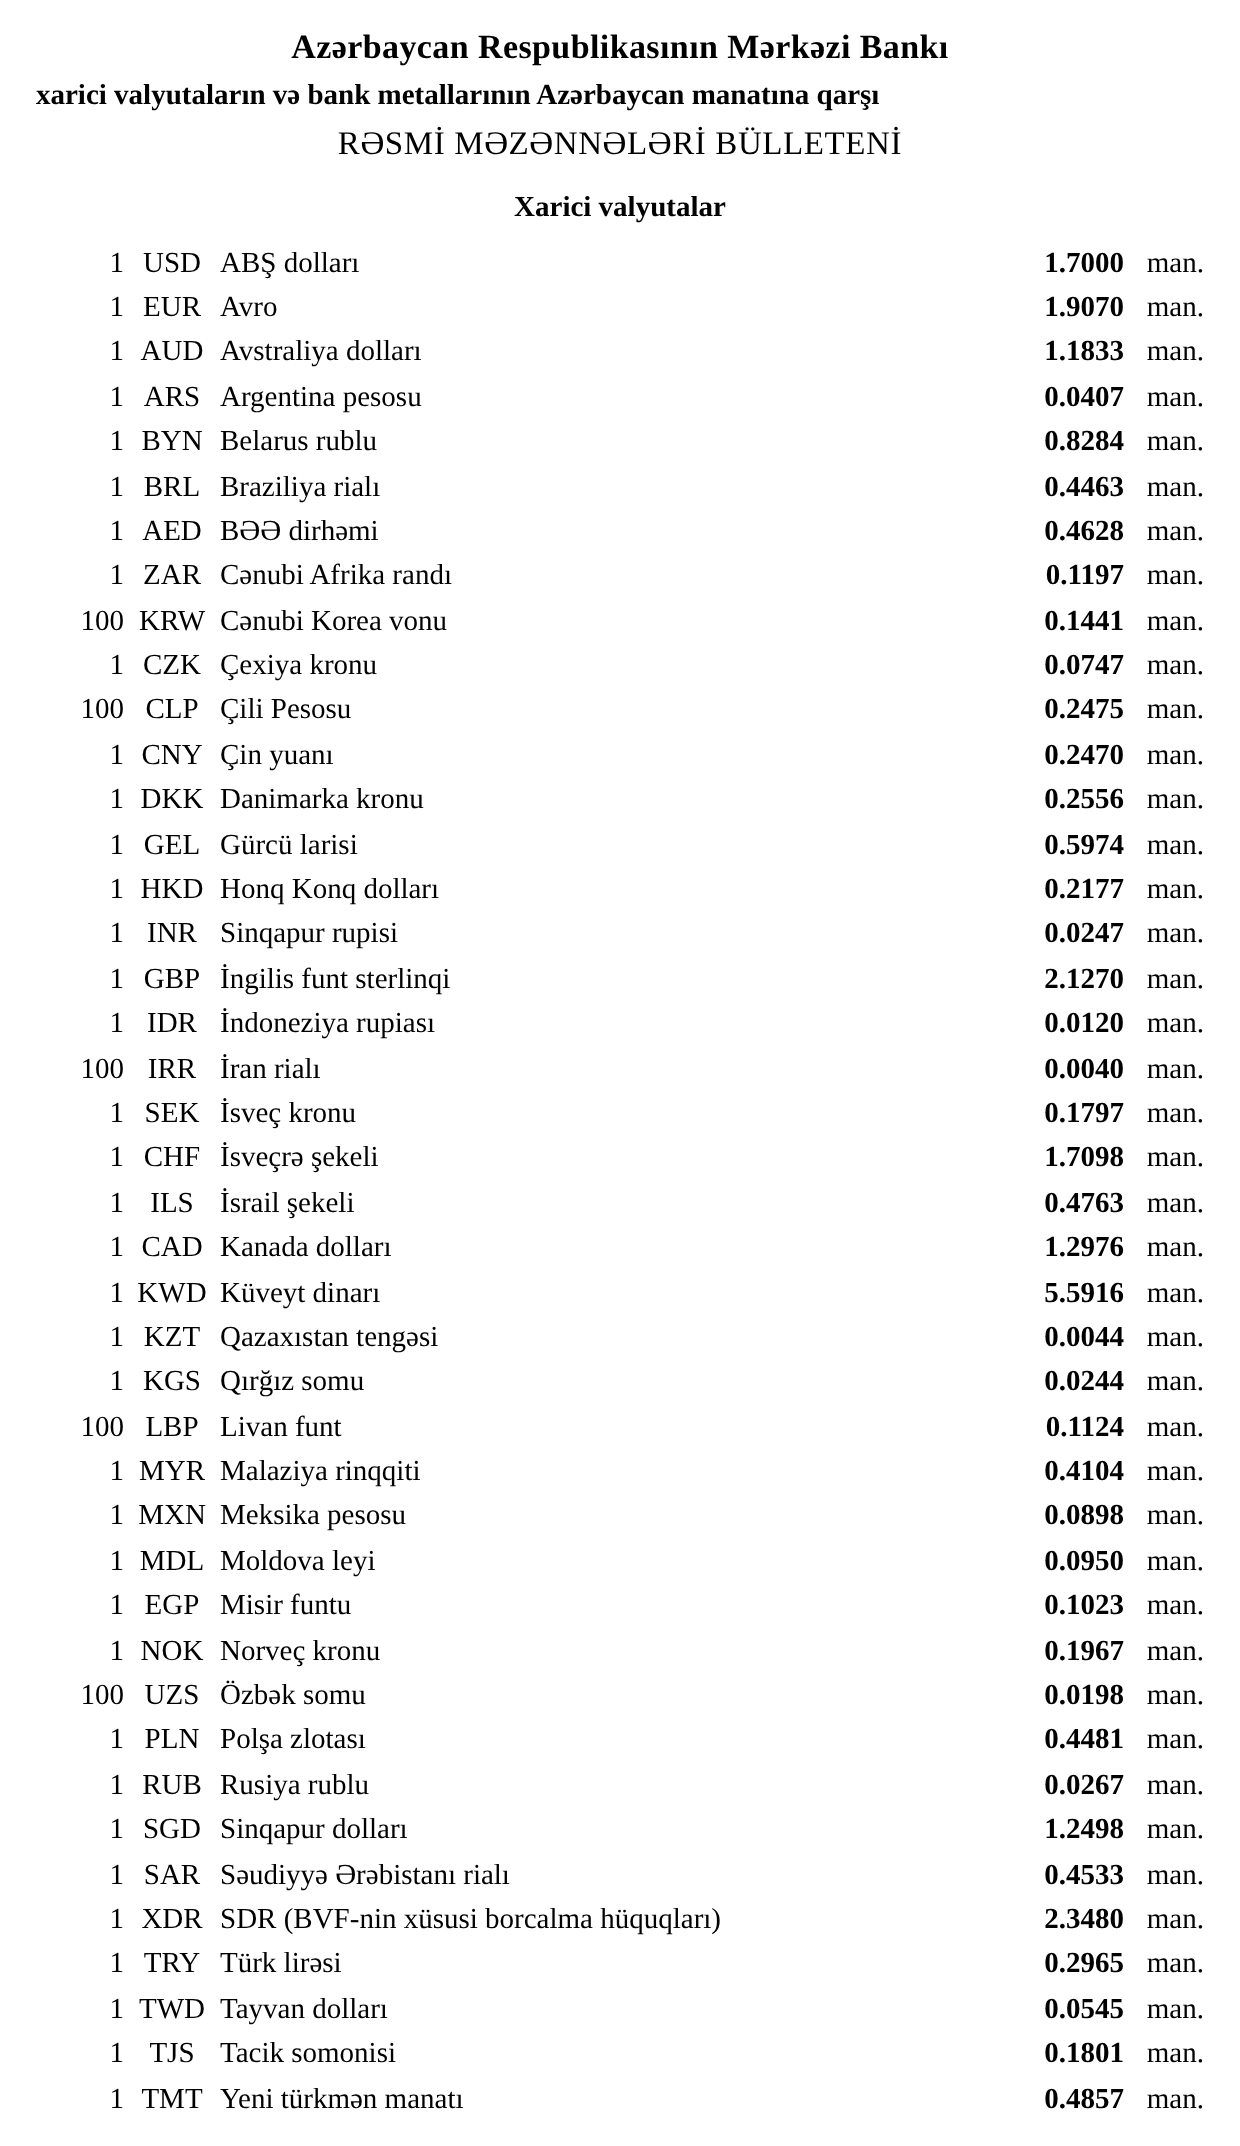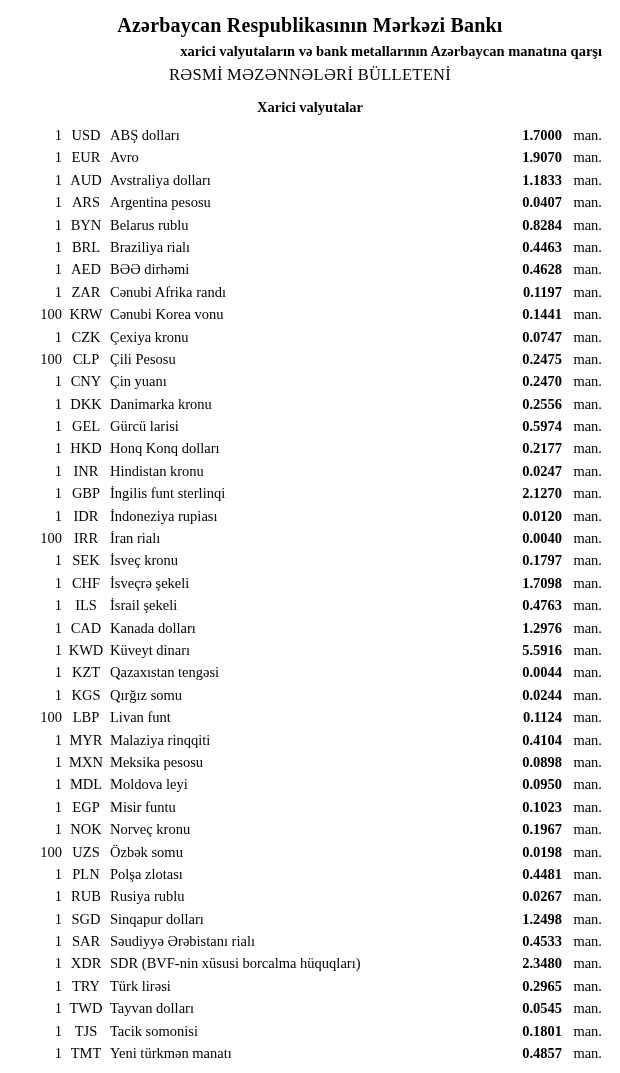--- a/index.html
+++ b/index.html
@@ -16,34 +16,34 @@
   }
   .page {
     width: 620px;
     height: 1073px;
     position: relative;
     box-sizing: border-box;
     padding: 10px 18px 0 18px;
   }
   .bank-title {
     text-align: center;
-    font-size: 20px;
+    font-size: 17px;
     font-weight: bold;
     letter-spacing: 0.2px;
     margin: 4px 0 6px 0;
     line-height: 1.15;
   }
   .date-line {
     text-align: center;
     font-size: 14.5px;
     font-weight: bold;
     margin: 0 0 5px 0;
   }
   .subtitle-line {
-    text-align: right;
+    text-align: left;
     font-size: 14.5px;
     font-weight: bold;
     margin: 0 0 5px 0;
   }
   .bulletin-line {
     text-align: center;
     font-size: 16.5px;
     font-weight: normal;
     margin: 0 0 14px 0;
     letter-spacing: 0.3px;
@@ -204,21 +204,21 @@
         <tr>
           <td class="qty">1</td>
           <td class="code">HKD</td>
           <td class="name">Honq Konq dolları</td>
           <td class="rate">0.2177</td>
           <td class="unit">man.</td>
         </tr>
         <tr>
           <td class="qty">1</td>
           <td class="code">INR</td>
-          <td class="name">Hindistan kronu</td>
+          <td class="name">Sinqapur rupisi</td>
           <td class="rate">0.0247</td>
           <td class="unit">man.</td>
         </tr>
         <tr>
           <td class="qty">1</td>
           <td class="code">GBP</td>
           <td class="name">İngilis funt sterlinqi</td>
           <td class="rate">2.1270</td>
           <td class="unit">man.</td>
         </tr>

